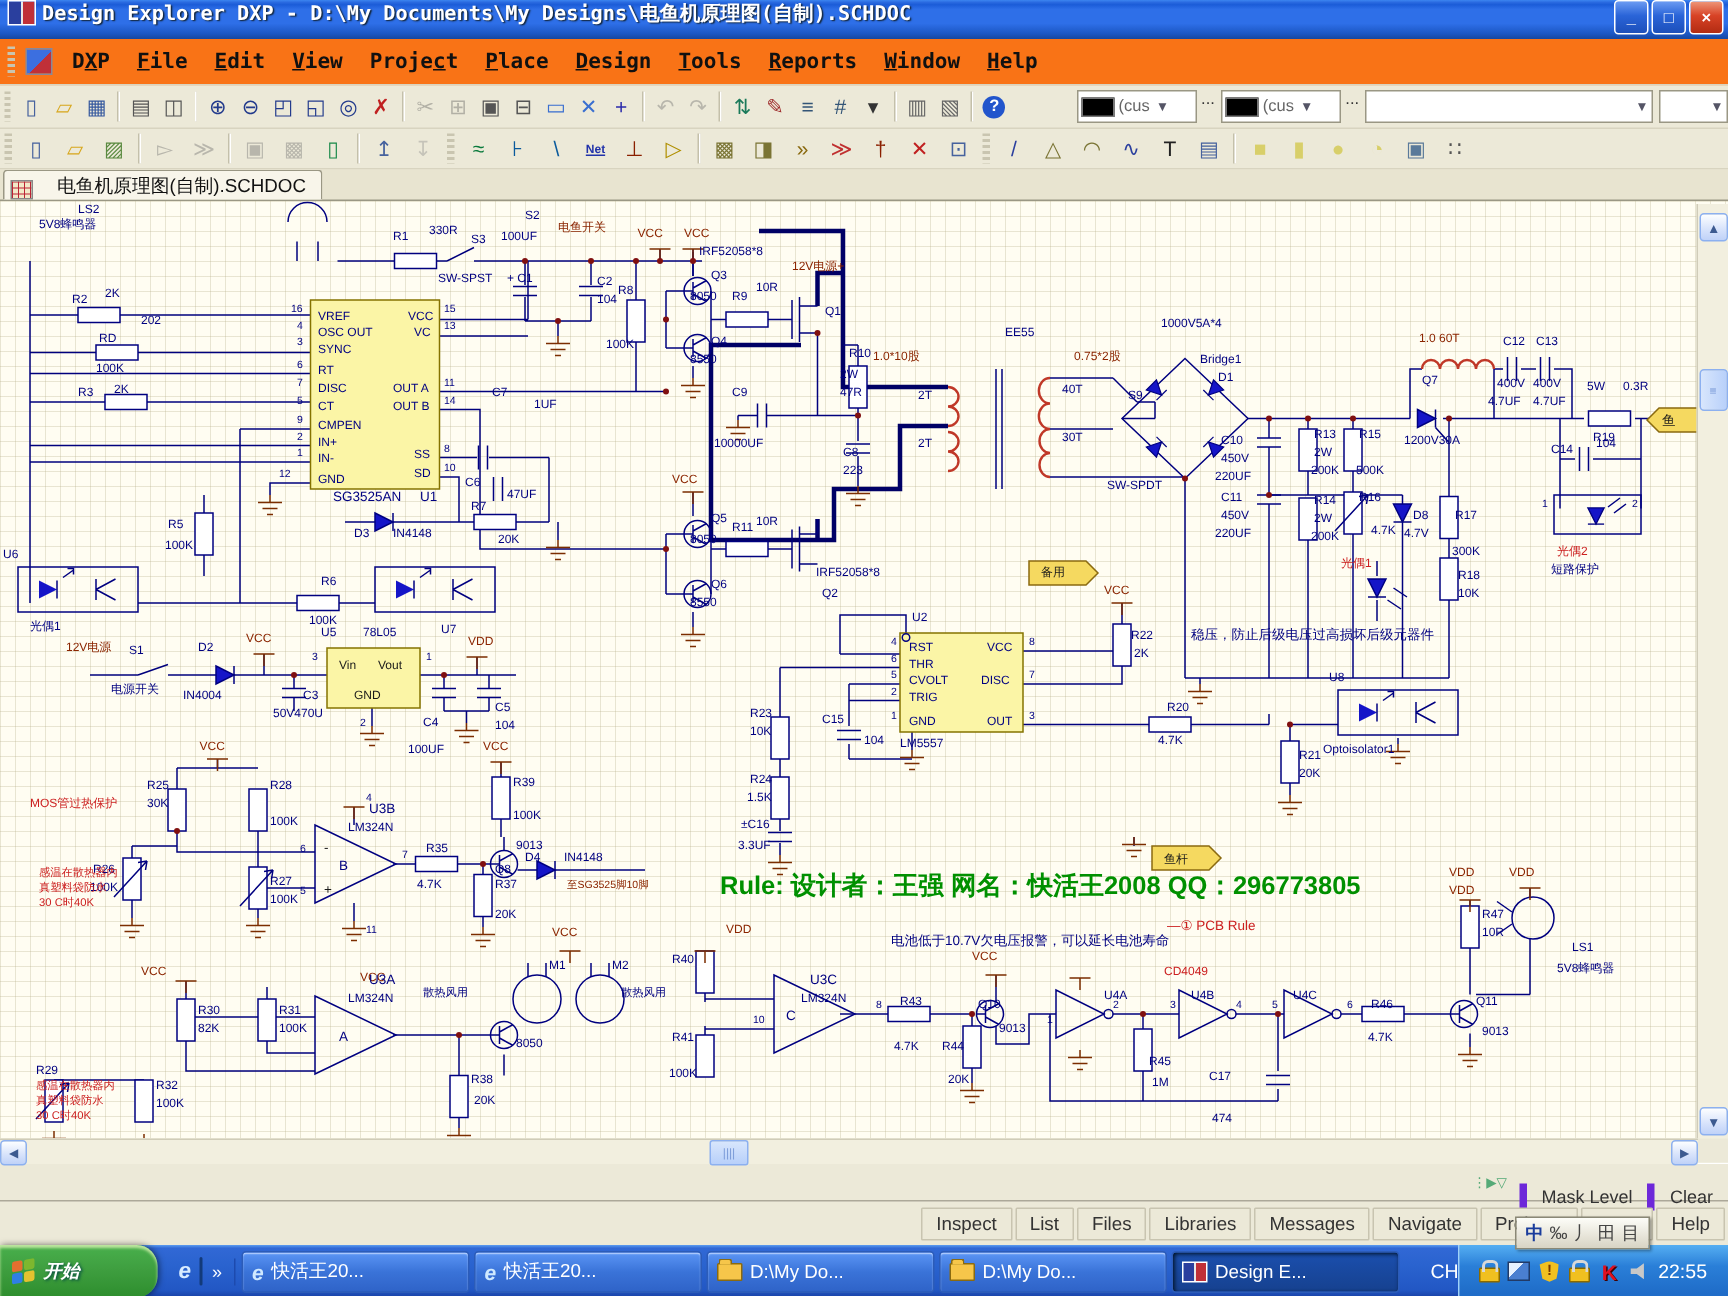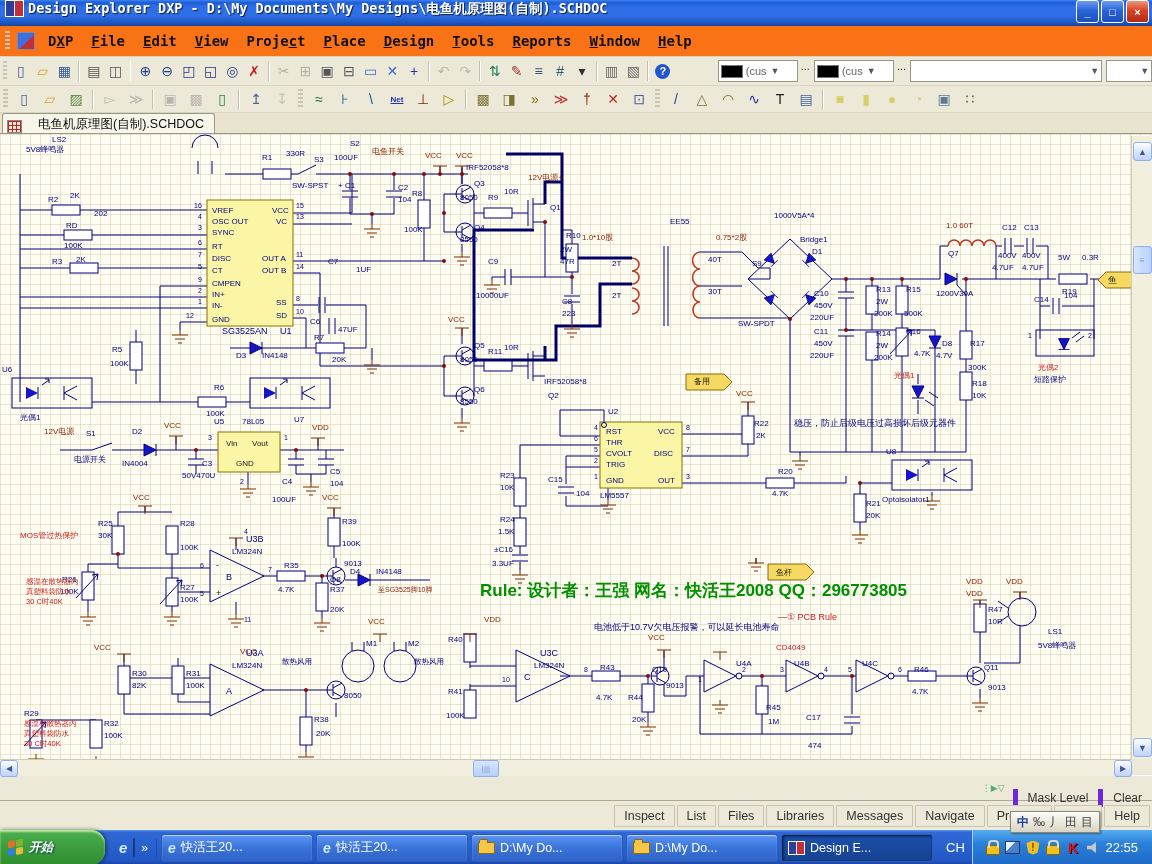--- a/index.html
+++ b/index.html
@@ -117,21 +117,21 @@
   .tasks{flex:1;display:flex;align-items:center;gap:3px;padding:0 4px;overflow:hidden;}
   .task{flex:1;max-width:138px;height:26px;display:flex;align-items:center;gap:5px;padding:0 6px;
     border-radius:3px;border:1px solid #2c5cb8;color:#fff;font-size:12.5px;white-space:nowrap;overflow:hidden;
     background:linear-gradient(180deg,#5b95f5,#3a73d8 50%,#2f63c8);box-shadow:inset 0 1px 1px #bcd4ff;}
   .task.active{background:linear-gradient(180deg,#1b4fae,#16418f);box-shadow:inset 1px 1px 3px #012;}
   .tk-ie{color:#cfe9ff;font-weight:bold;font-style:italic;font-size:14px;}
   .tk-folder{width:15px;height:10px;background:#f6c64a;border:1px solid #8a6a10;border-radius:1px;position:relative;flex:none;}
   .tk-folder::before{content:"";position:absolute;top:-4px;left:0;width:7px;height:3px;background:#f6c64a;border:1px solid #8a6a10;border-bottom:none;border-radius:2px 2px 0 0;}
   .tk-dxp{width:15px;height:12px;flex:none;border:1px solid #fff;
     background:linear-gradient(90deg,#2a3f9e 46%,#e8e8e8 46% 54%,#c03038 54%);}
-  .lang{width:34px;text-align:center;color:#fff;font-size:13px;}
+  .lang{width:34px;text-align:right;color:#fff;font-size:13px;}
   .tray{height:35px;display:flex;align-items:center;gap:5px;padding:0 10px 0 12px;
     border-left:1px solid #9fd2f8;background:linear-gradient(180deg,#55aef2 0%,#2a7fd8 40%,#1f6cc8 92%);}
   .tico{width:15px;height:15px;display:flex;align-items:center;justify-content:center;position:relative;}
   .ti-lock i{display:block;width:12px;height:8px;background:#f0c020;border:1px solid #8a6a00;border-radius:1px;margin-top:5px;}
   .ti-lock::before{content:"";position:absolute;top:0;left:3px;width:7px;height:6px;border:2px solid #d8d8d8;border-bottom:none;border-radius:4px 4px 0 0;}
   .ti-mon{width:13px;height:11px;background:linear-gradient(135deg,#e8f2ff 40%,#4a7fd0 40%);border:1px solid #223a66;}
   .ti-shield{width:13px;height:14px;background:#f0c020;border:none;
     clip-path:polygon(50% 0,100% 18%,86% 86%,50% 100%,14% 86%,0 18%);color:#7a3a00;font-size:10px;font-weight:bold;display:flex;align-items:center;justify-content:center;}
   .ti-k{color:#e01020;font-weight:bold;font-size:14px;text-shadow:1px 1px 0 #400;}
   .ti-vol{width:12px;height:12px;background:#c8c8c8;

